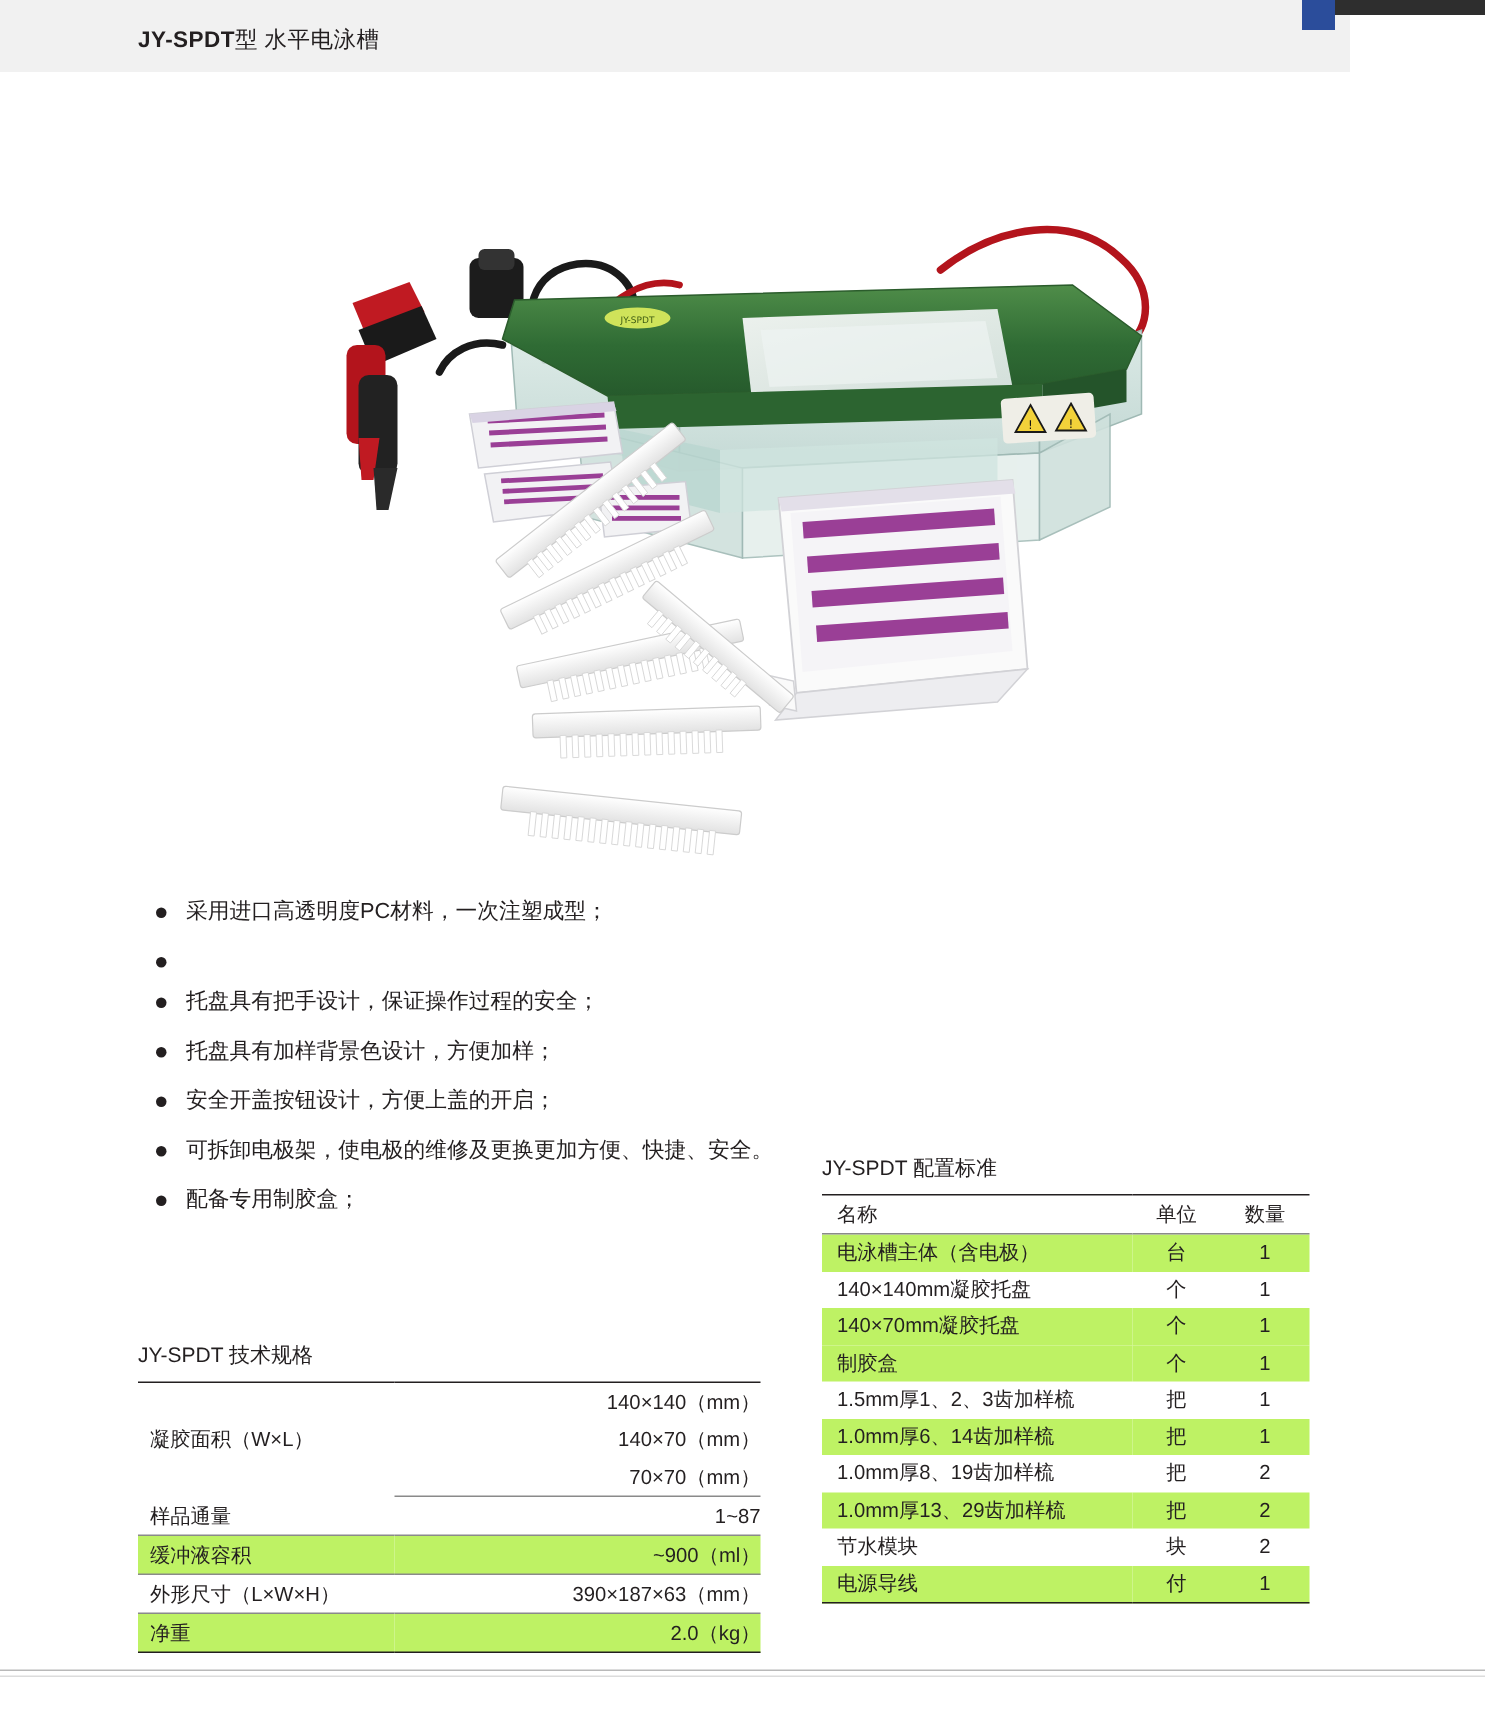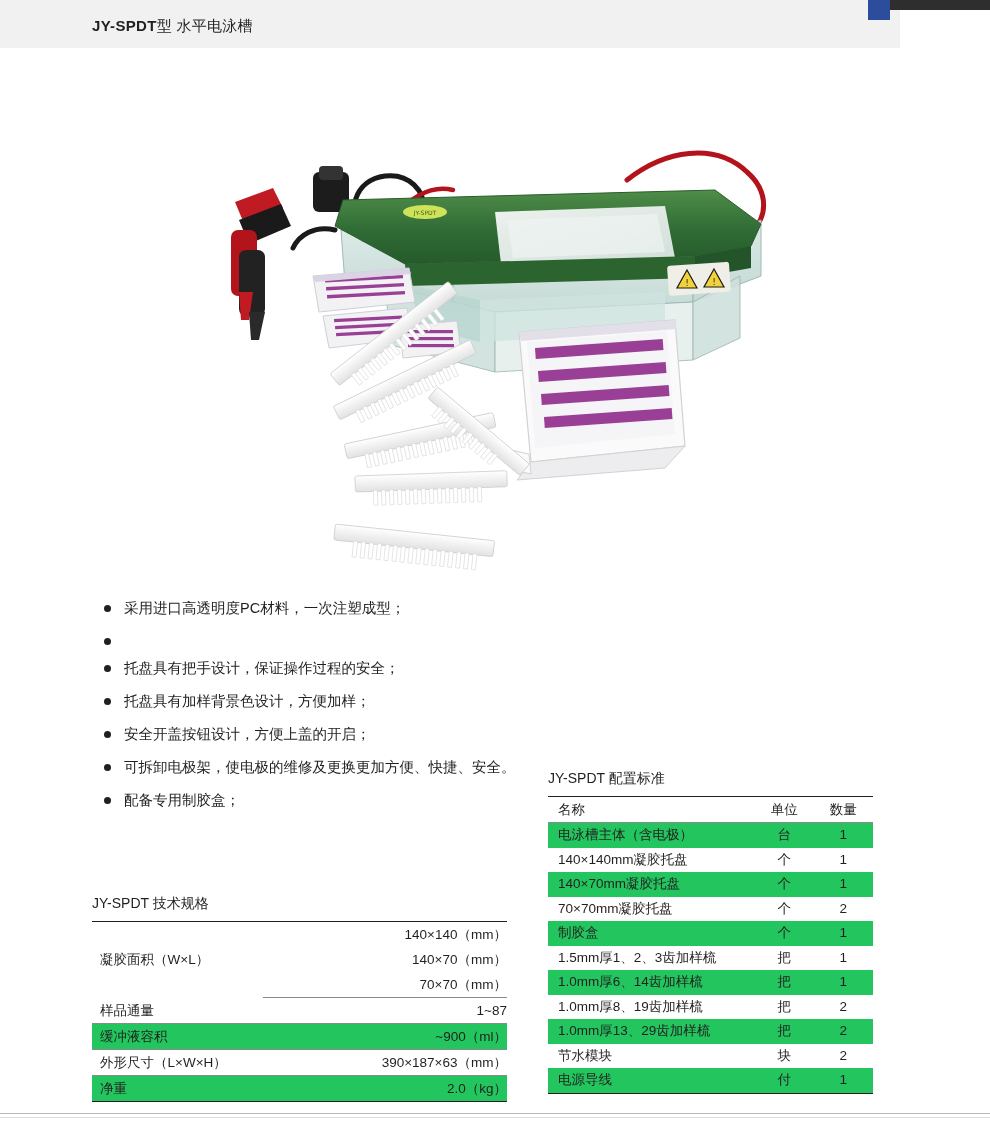--- a/index.html
+++ b/index.html
@@ -132,21 +132,21 @@
   .spec-label {
     width: 163px;
     padding-left: 8px;
     white-space: nowrap;
   }
   .spec-value {
     text-align: right;
     white-space: nowrap;
   }
   .row-shade {
-    background: #22c55e;
+    background: #bef264;
   }
   .row-line td {
     border-bottom: 0.8px solid #8a8a8a;
   }
 
   
   .config-block {
     left: 548px;
     top: 770px;
     width: 325px;
@@ -539,25 +539,20 @@
       <tr>
         <td class="col-name">140×140mm凝胶托盘</td>
         <td class="col-unit">个</td>
         <td class="col-qty">1</td>
       </tr>
       <tr class="row-shade">
         <td class="col-name">140×70mm凝胶托盘</td>
         <td class="col-unit">个</td>
         <td class="col-qty">1</td>
       </tr>
-      <tr>
-        <td class="col-name">70×70mm凝胶托盘</td>
-        <td class="col-unit">个</td>
-        <td class="col-qty">2</td>
-      </tr>
       <tr class="row-shade">
         <td class="col-name">制胶盒</td>
         <td class="col-unit">个</td>
         <td class="col-qty">1</td>
       </tr>
       <tr>
         <td class="col-name">1.5mm厚1、2、3齿加样梳</td>
         <td class="col-unit">把</td>
         <td class="col-qty">1</td>
       </tr>

